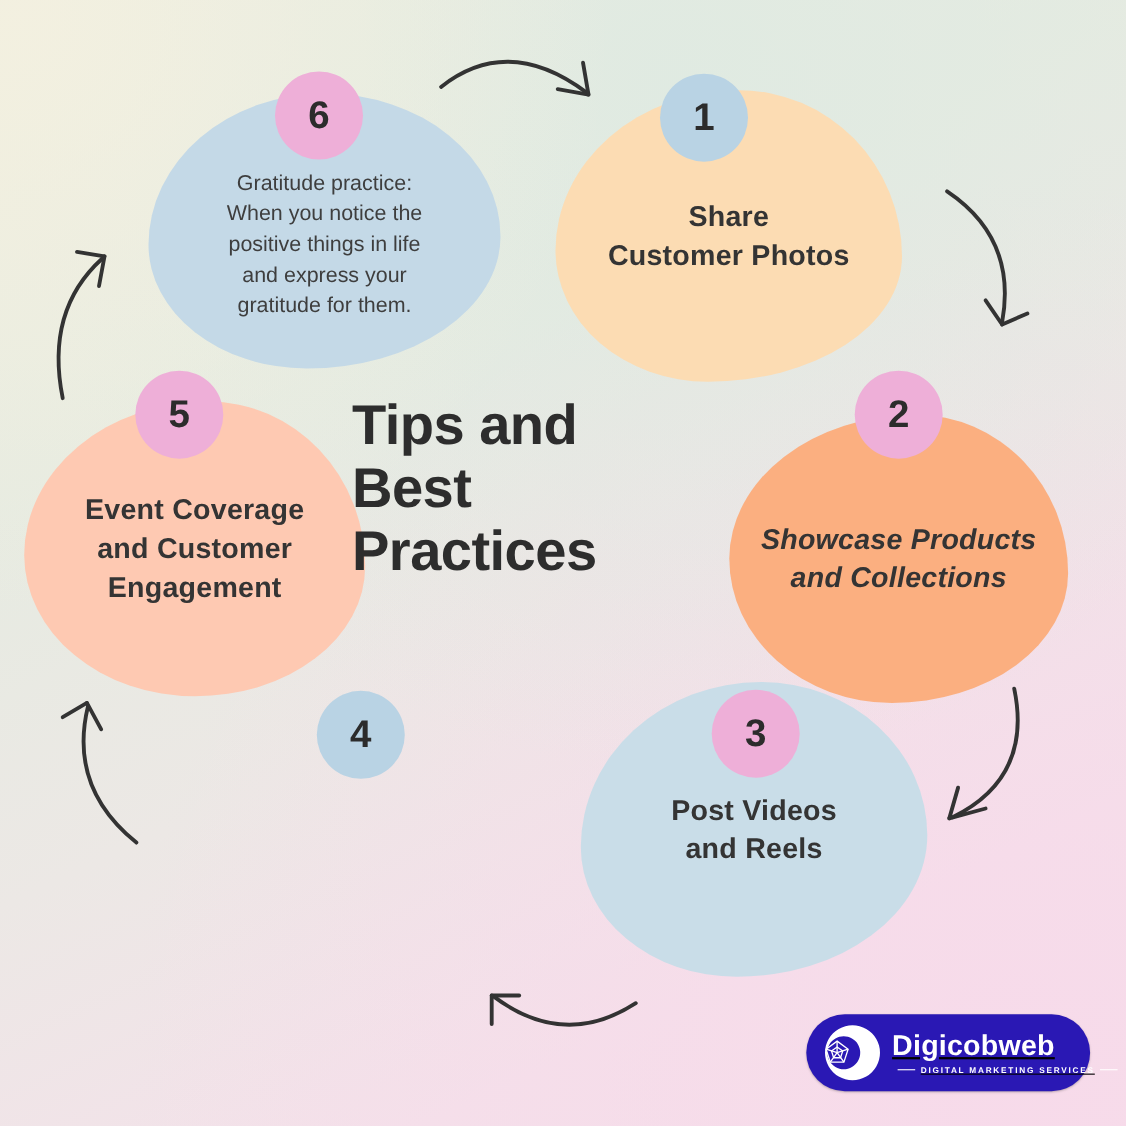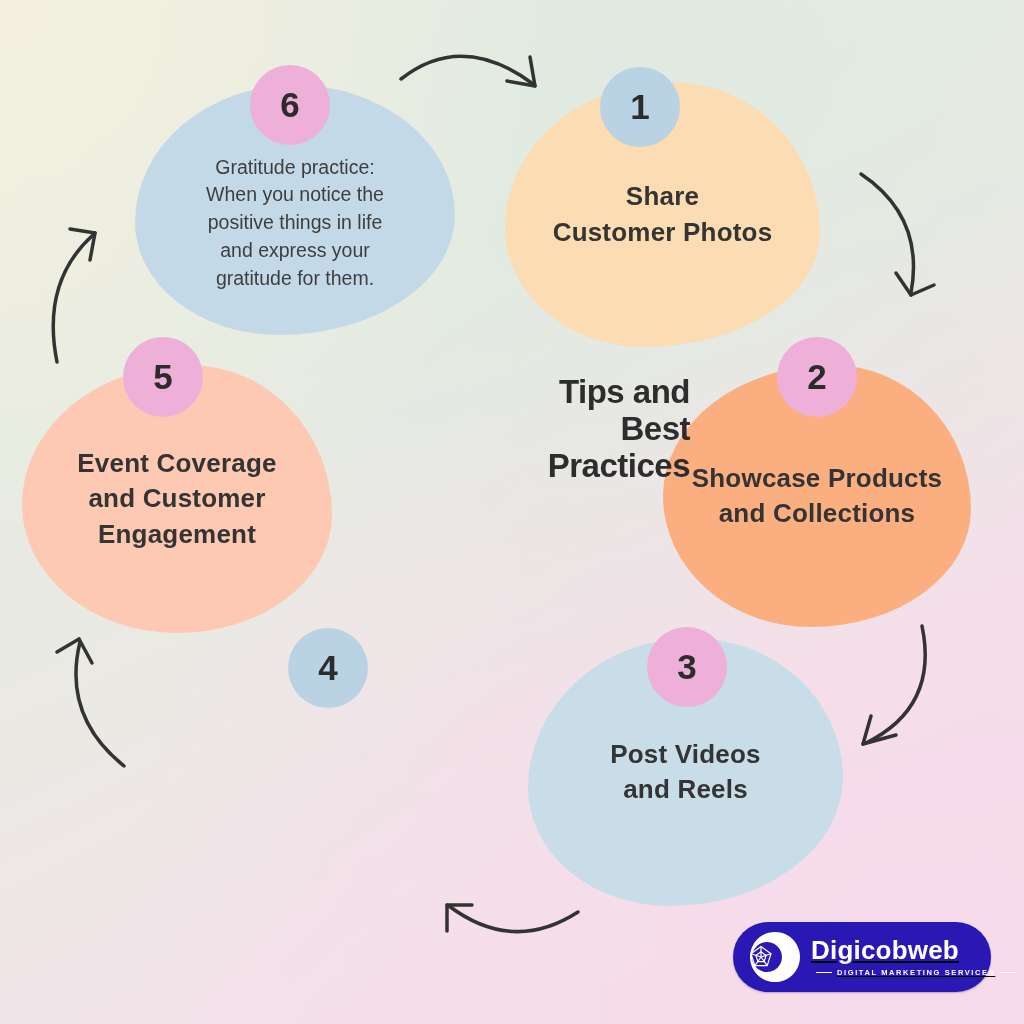--- a/index.html
+++ b/index.html
@@ -21,39 +21,39 @@
   }
   .blob .label{
     font-weight:bold;font-size:26px;line-height:1.35;color:#343434;
     white-space:pre-line;letter-spacing:.2px;
   }
   .blob .paragraph{
     font-weight:normal;font-size:19.5px;line-height:1.42;color:#3e3e3e;
     white-space:pre-line;margin-top:26px;
   }
   .b1{left:505px;top:82px;width:315px;height:265px;border-radius:53% 47% 56% 44%/55% 57% 43% 45%;}
-  .b2{left:663px;top:365px;width:308px;height:262px;border-radius:55% 45% 52% 48%/50% 55% 45% 50%;}
-  .b3{left:528px;top:638px;width:315px;height:268px;border-radius:52% 48% 55% 45%/56% 52% 48% 44%;}
+  .b2{left:663px;top:377px;width:308px;height:262px;border-radius:55% 45% 52% 48%/50% 55% 45% 50%;font-style:italic;}
+  .b3{left:528px;top:620px;width:315px;height:268px;border-radius:52% 48% 55% 45%/56% 52% 48% 44%;}
   .b4{left:172px;top:640px;width:310px;height:262px;border-radius:48% 52% 54% 46%/54% 50% 50% 46%;}
   .b5{left:22px;top:365px;width:310px;height:268px;border-radius:54% 46% 50% 50%/52% 56% 44% 48%;}
   .b6{left:135px;top:85px;width:320px;height:250px;border-radius:50% 50% 55% 45%/55% 52% 48% 45%;}
   .badge{
     position:absolute;width:80px;height:80px;border-radius:50%;
     display:flex;align-items:center;justify-content:center;
     font-size:35px;font-weight:bold;color:#2c2c2c;z-index:5;
   }
   .c1{left:600px;top:67px;}
   .c2{left:777px;top:337px;}
   .c3{left:647px;top:627px;}
   .c4{left:288px;top:628px;}
   .c5{left:123px;top:337px;}
   .c6{left:250px;top:65px;}
   .title{
-    position:absolute;left:320px;top:374px;width:370px;text-align:right;
-    font-size:33px;font-weight:bold;line-height:1.12;color:#2d2d2d;
+    position:absolute;left:320px;top:358px;width:370px;text-align:left;
+    font-size:51px;font-weight:bold;line-height:1.12;color:#2d2d2d;
     letter-spacing:-.5px;white-space:pre-line;z-index:4;
   }
   .arrows{position:absolute;left:0;top:0;z-index:3;}
   .arrows path{fill:none;stroke:#333;stroke-width:3.5;stroke-linecap:round;stroke-linejoin:round;}
   .logo-pill{
     position:absolute;left:733px;top:922px;width:258px;height:70px;border-radius:35px;
     display:flex;align-items:center;z-index:6;box-shadow:0 1px 2px rgba(0,0,0,.25);
   }
   .logo-icon{margin-left:16px;flex:0 0 auto;display:flex;}
   .logo-text{margin-left:10px;display:flex;flex-direction:column;align-items:flex-start;text-decoration:underline;}

